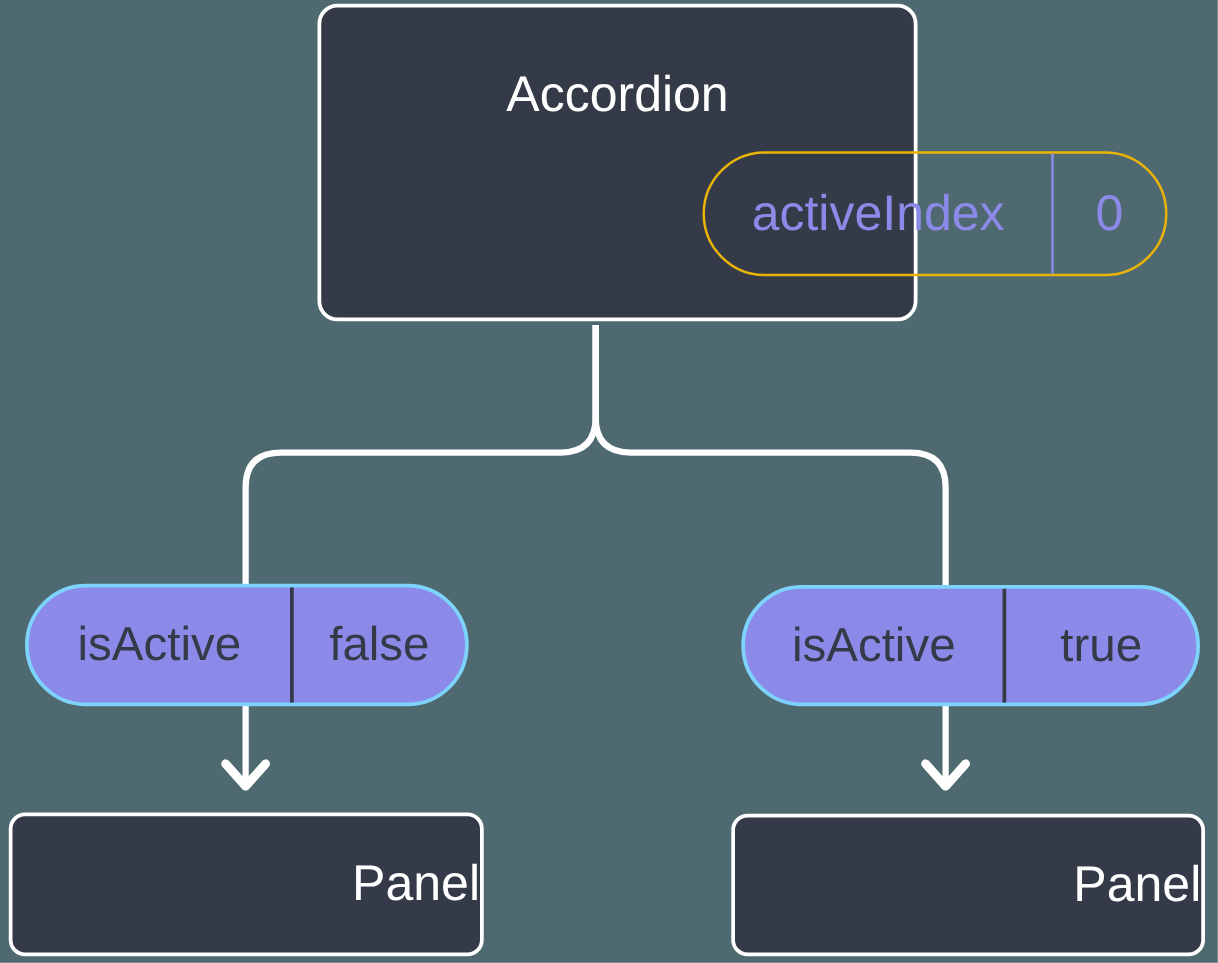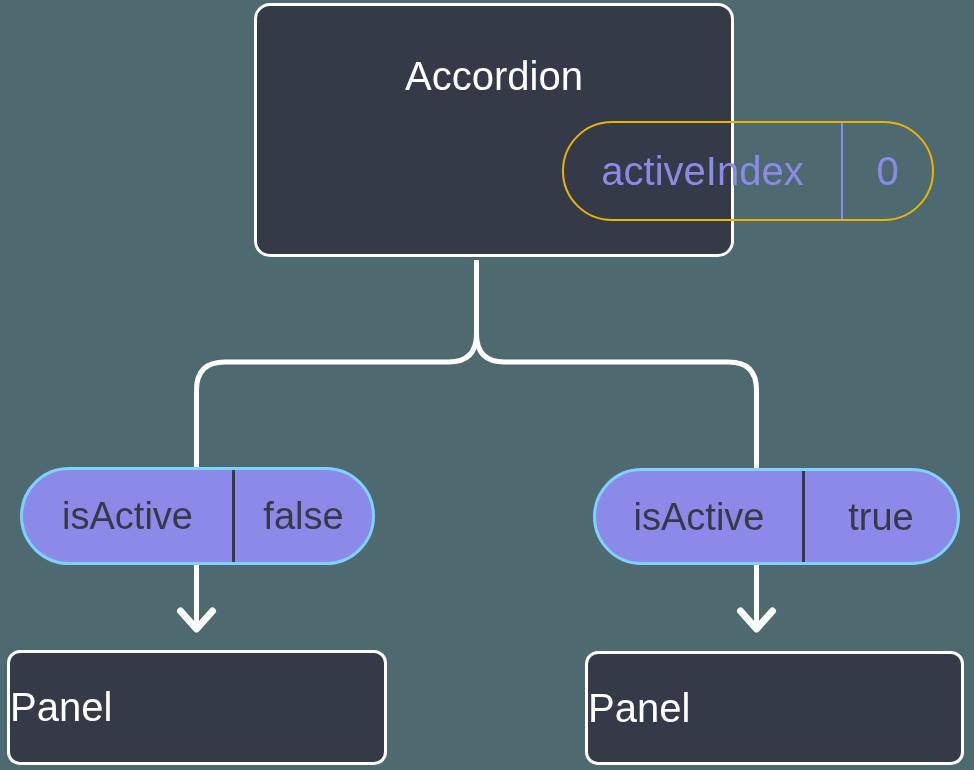--- a/index.html
+++ b/index.html
@@ -37,21 +37,21 @@
     text-align: center;
     font-size: 40px;
     font-weight: 500;
     line-height: 1;
     color: #ffffff;
   }
   .node-panel {
     border-radius: 13px;
     display: flex;
     align-items: center;
-    justify-content: flex-start;
+    justify-content: flex-end;
     font-size: 40px;
     font-weight: 500;
   }
   .panel-left  { left: 7px;   top: 650px; width: 380px; height: 115px; }
   .panel-right { left: 585px; top: 651px; width: 379px; height: 114px; }
 
   
   .pill {
     position: absolute;
     box-sizing: border-box;

